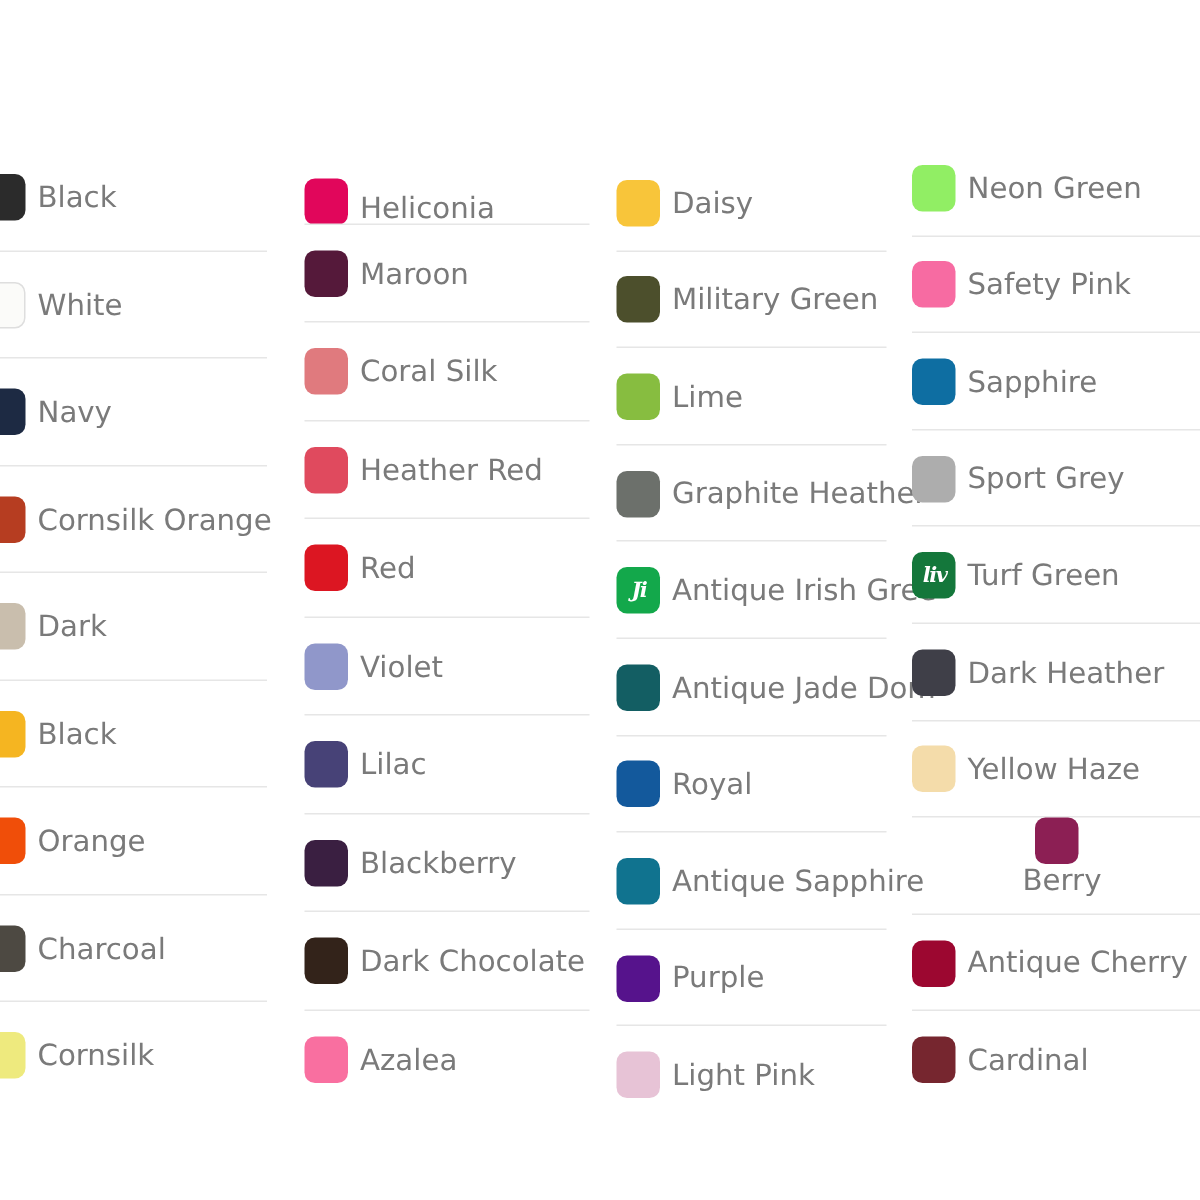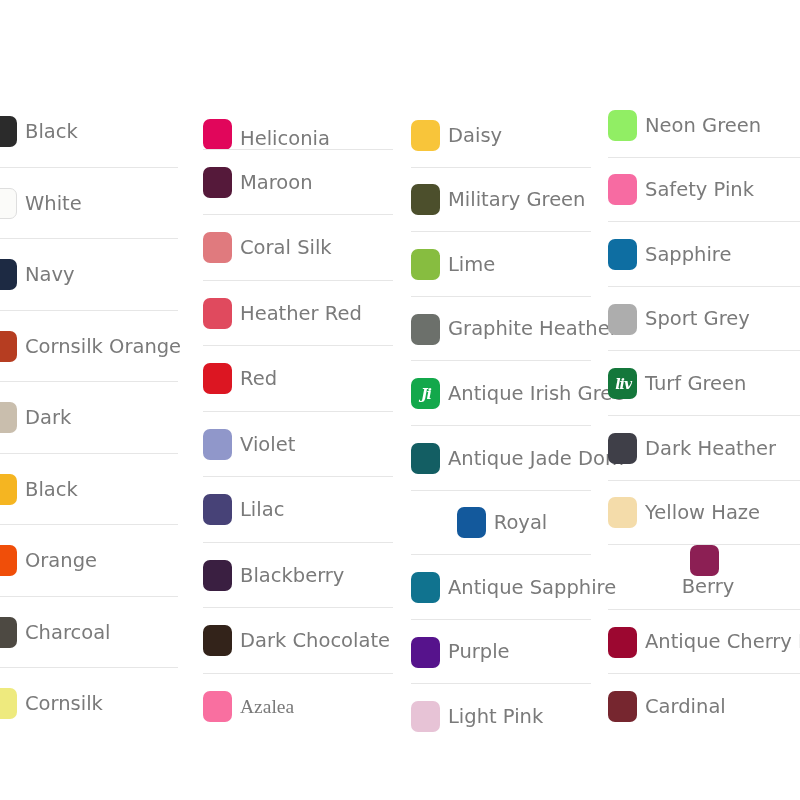--- a/index.html
+++ b/index.html
@@ -175,21 +175,21 @@
       <div class="swatch-row" style="height: 65.5px;">
         <div class="swatch-chip" title="Blackberry" style="background: rgb(58, 31, 65);"></div>
         <span class="swatch-label">Blackberry</span>
         <div class="swatch-divider" style="width: 190px; background: rgb(230, 230, 230);"></div>
       </div>
       <div class="swatch-row" style="height: 65.5px;">
         <div class="swatch-chip" title="Dark Chocolate" style="background: rgb(51, 35, 26);"></div>
         <span class="swatch-label">Dark Chocolate</span>
         <div class="swatch-divider" style="width: 190px; background: rgb(230, 230, 230);"></div>
       </div>
-      <div class="swatch-row" style="height: 65.5px; font-family: Liberation Serif, serif;">
+      <div class="swatch-row" style="height: 65.5px;">
         <div class="swatch-chip" title="Azalea" style="background: rgb(249, 111, 160);"></div>
         <span class="swatch-label">Azalea</span>
       </div>
     </div>
     <div class="swatch-column" id="col-2" style="padding-top: 103px;">
       <div class="swatch-row" style="height: 64.6px;">
         <div class="swatch-chip" title="Daisy" style="background: rgb(248, 197, 58);"></div>
         <span class="swatch-label">Daisy</span>
         <div class="swatch-divider" style="width: 180px; background: rgb(230, 230, 230);"></div>
       </div>
@@ -213,21 +213,21 @@
           <span class="swatch-logo">Ji</span>
         </div>
         <span class="swatch-label">Antique Irish Gree</span>
         <div class="swatch-divider" style="width: 180px; background: rgb(230, 230, 230);"></div>
       </div>
       <div class="swatch-row" style="height: 64.6px;">
         <div class="swatch-chip" title="Antique Jade Dom" style="background: rgb(19, 94, 99);"></div>
         <span class="swatch-label">Antique Jade Dom</span>
         <div class="swatch-divider" style="width: 180px; background: rgb(230, 230, 230);"></div>
       </div>
-      <div class="swatch-row" style="height: 64.6px; justify-content: center;">
+      <div class="swatch-row" style="height: 64.6px;">
         <div class="swatch-chip" title="Royal" style="background: rgb(19, 89, 156);"></div>
         <span class="swatch-label">Royal</span>
         <div class="swatch-divider" style="width: 180px; background: rgb(230, 230, 230);"></div>
       </div>
       <div class="swatch-row" style="height: 64.6px;">
         <div class="swatch-chip" title="Antique Sapphire" style="background: rgb(16, 115, 143);"></div>
         <span class="swatch-label">Antique Sapphire</span>
         <div class="swatch-divider" style="width: 180px; background: rgb(230, 230, 230);"></div>
       </div>
       <div class="swatch-row" style="height: 64.6px;">

